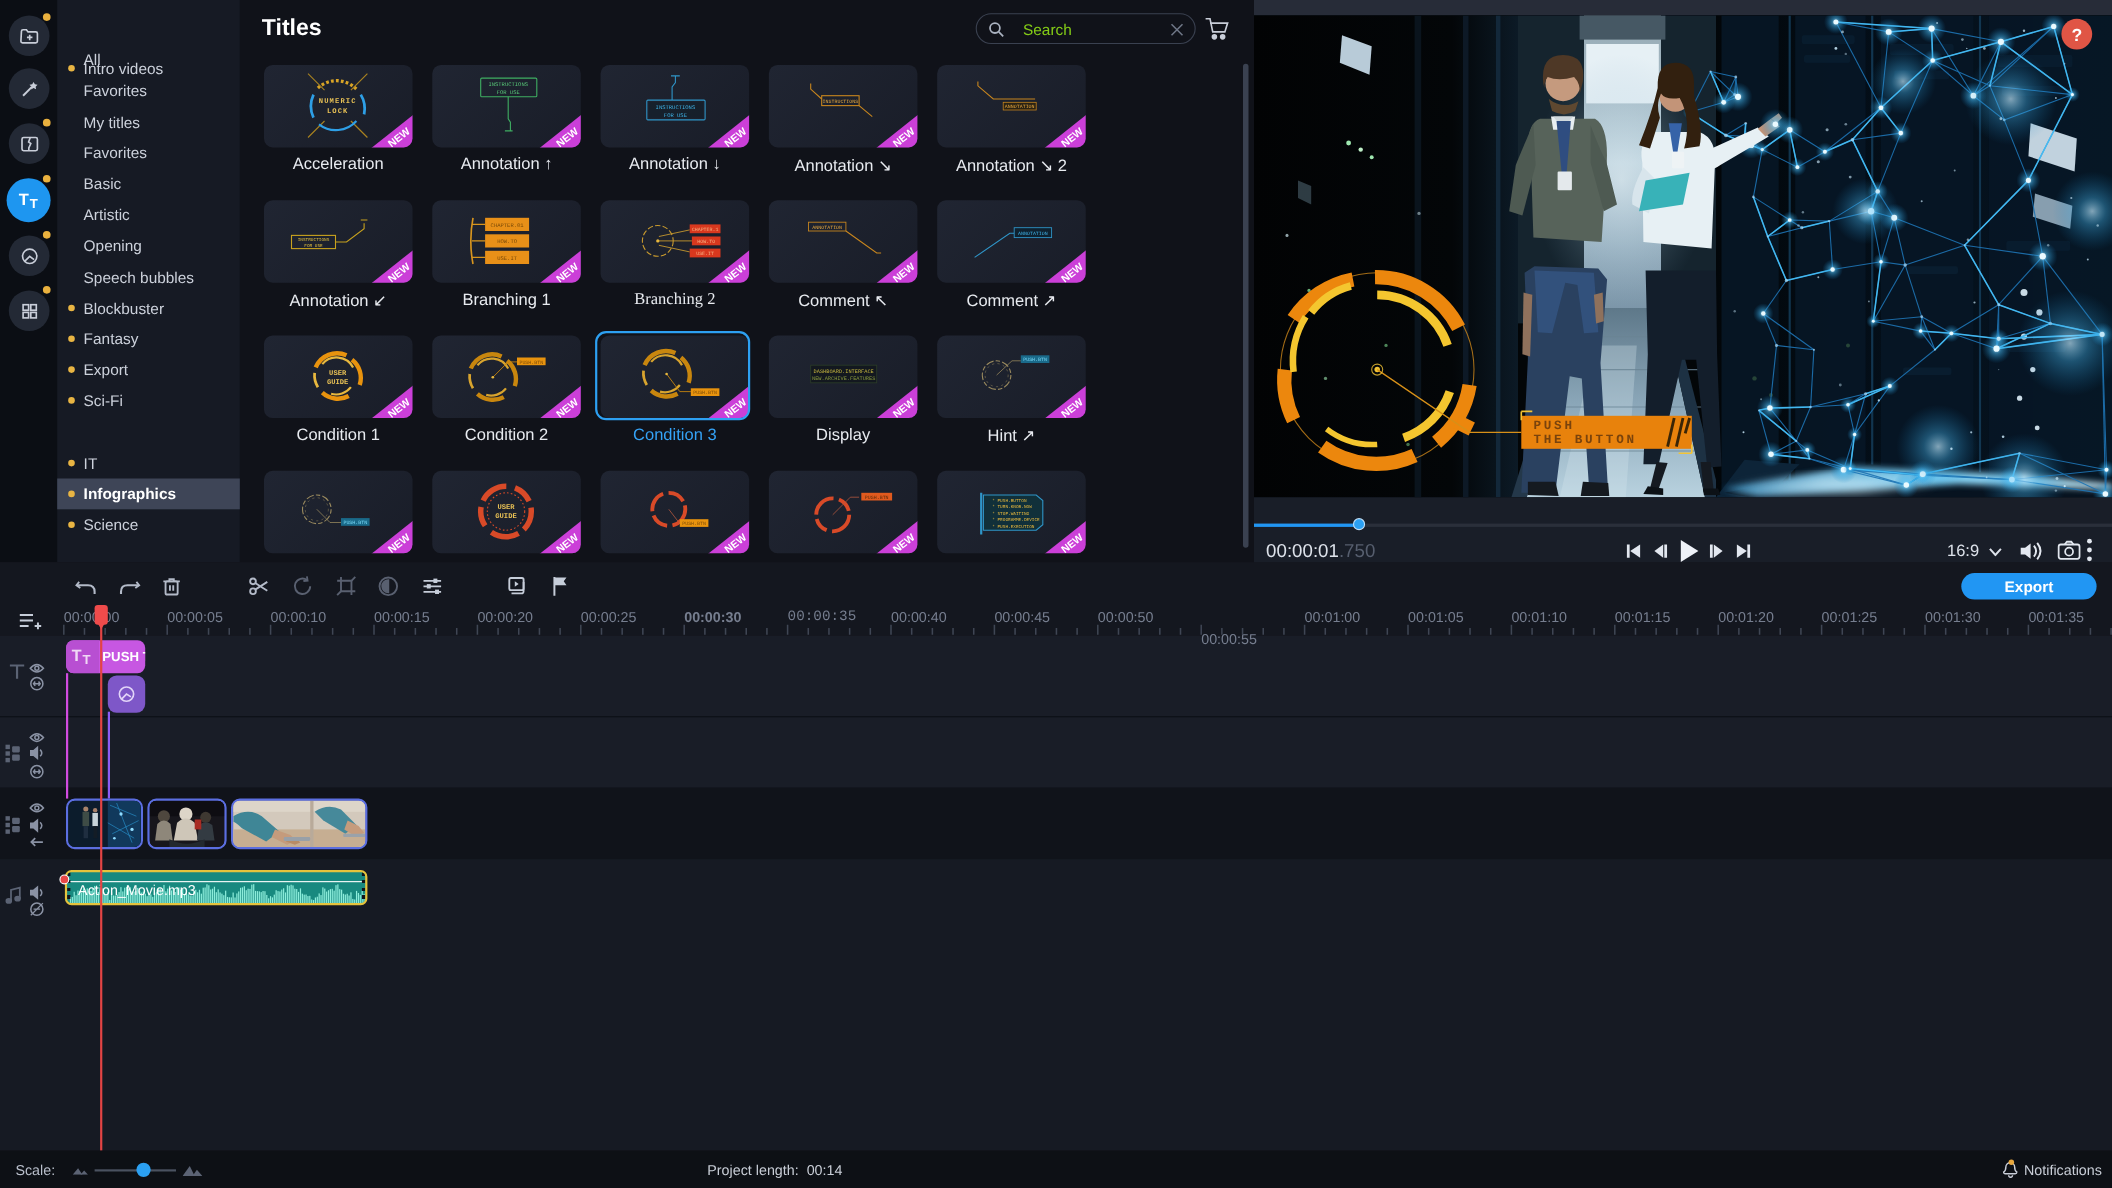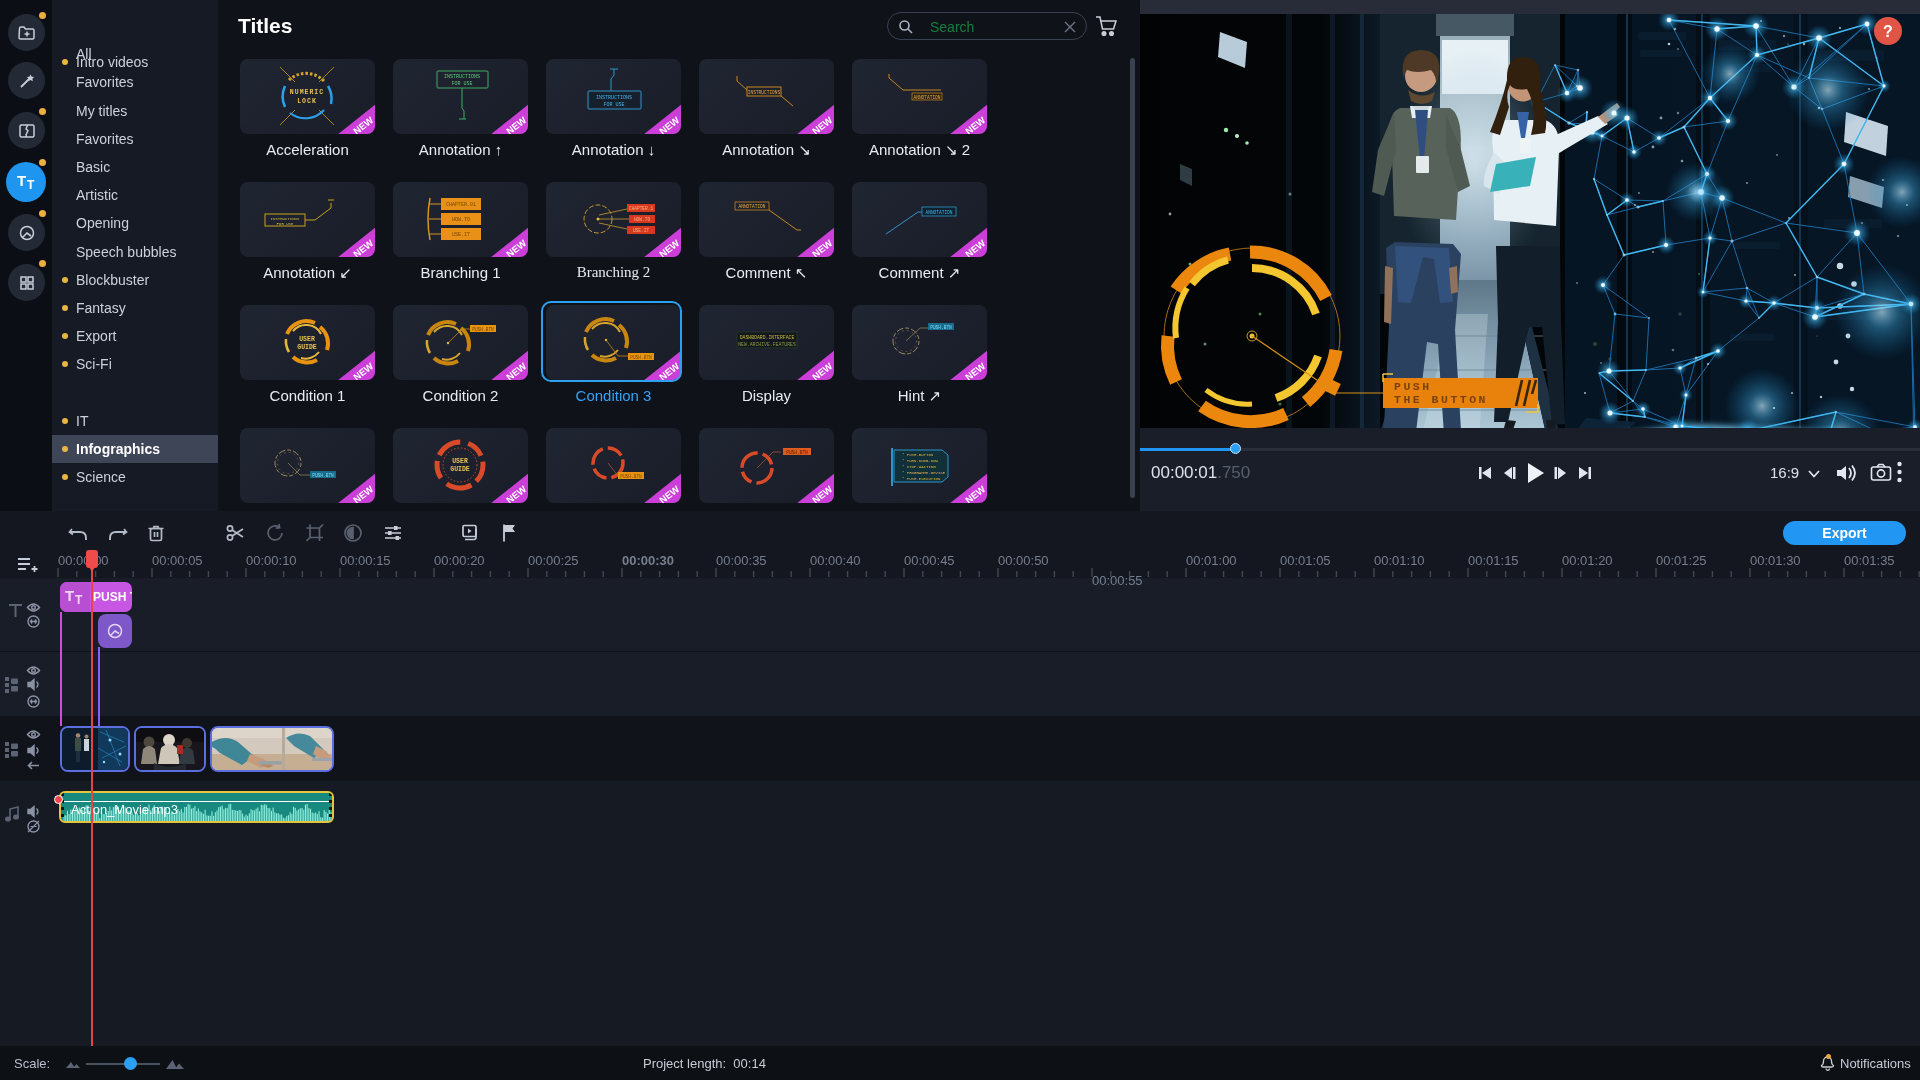--- a/index.html
+++ b/index.html
@@ -20,21 +20,21 @@
 .card { position:absolute; width:135px; height:75px; background:linear-gradient(135deg,#202532 0%,#191d28 100%); border-radius:8px; overflow:hidden; }
 .ribbon { position:absolute; right:-1px; bottom:-1px; width:0; height:0; border-style:solid; border-width:0 0 31px 39px; border-color:transparent transparent #cb3fd8 transparent; }
 .ribtxt { position:absolute; right:1px; bottom:3px; color:#fff; font-size:9.5px; font-weight:bold; transform:rotate(-38deg); }
 .clabel { position:absolute; width:151px; text-align:center; color:#e8ebf0; font-size:15px; }
 .clabel.blue { color:#35a3f7; }
 #selframe { position:absolute; border:2px solid #2da0f2; border-radius:10px; }
 #midscroll { position:absolute; left:912px; top:58px; width:5px; height:440px; background:#3a4150; border-radius:3px; }
 #prev { left:1140px; top:0; width:780px; height:511px; background:#191e28; }
 #prevtop { position:absolute; left:0; top:0; width:780px; height:14px; background:#272c38; }
 #photo { position:absolute; left:0; top:14px; width:780px; height:438px; background:#050a10; }
-#pctrl { position:absolute; left:0; top:428px; width:780px; height:59px; background:#191e28; }
+#pctrl { position:absolute; left:0; top:456px; width:780px; height:59px; background:#191e28; }
 #tl { left:0; top:511px; width:1920px; height:535px; background:#14171f; }
 .tlicon { position:absolute; top:11px; }
 #export { position:absolute; left:1783px; top:10px; width:123px; height:24px; background:#2196f3; border-radius:12px; color:#fff; font-size:14px; font-weight:bold; text-align:center; line-height:24px; }
 #ruler { position:absolute; left:0; top:39px; width:1920px; height:28px; }
 .rlab { position:absolute; top:3px; font-size:13px; color:#767e8f; }
 #band-title { position:absolute; left:0; top:67px; width:1920px; height:73px; background:#191d27; }
 #band-t2 { position:absolute; left:0; top:141px; width:1920px; height:64px; background:#191d27; }
 #band-video { position:absolute; left:0; top:205px; width:1920px; height:65px; background:#10131a; }
 #band-audio { position:absolute; left:0; top:270px; width:1920px; height:265px; background:#161a23; }
 .thdr { position:absolute; }
@@ -226,21 +226,21 @@
             <text x="50" y="46">* PROGRAMME.DEVICE</text>
             <text x="50" y="52">* PUSH.EXECUTION</text>
           </g>
         </svg><div class="ribbon"></div><div class="ribtxt">NEW</div></div>
 <div id="selframe" style="left:323px;top:301px;width:141px;height:81px;"></div>
     <div id="searchbox">
 <svg style="position:absolute;left:10px;top:6px;" width="16" height="16" viewBox="0 0 16 16" fill="none" stroke="#aab2c0" stroke-width="1.6">
           <circle cx="6.5" cy="6.5" r="4.5"></circle>
           <path d="M10 10 L14 14"></path>
         </svg>
-<div style="position:absolute;left:42px;top:6px;font-size:14px;color:#15803d;text-align:right;">Search</div>
+<div style="position:absolute;left:42px;top:6px;font-size:14px;color:#84cc16;text-align:right;">Search</div>
 <svg style="position:absolute;right:10px;top:8px;" width="12" height="12" viewBox="0 0 12 12" stroke="#6d7585" stroke-width="1.4">
           <path d="M1 1 L11 11 M11 1 L1 11"></path>
         </svg>
       </div>
     <svg style="position:absolute;left:877px;top:15px;" width="24" height="22" viewBox="0 0 24 22" fill="none" stroke="#c9ced9" stroke-width="1.5">
         <path d="M1 2 h4 l2.5 12 h11 l2.5 -8 h-16"></path>
         <circle cx="9" cy="18.5" r="1.8" fill="#c9ced9"></circle>
         <circle cx="16.5" cy="18.5" r="1.8" fill="#c9ced9"></circle>
       </svg>
     <div id="midscroll"></div>
@@ -1010,21 +1010,21 @@
     <div id="band-audio"></div>
     <div id="export">Export</div>
     <div id="ruler">
         <div class="rlab" style="left:58px;">00:00:00</div>
 <div class="rlab" style="left:152px;">00:00:05</div>
 <div class="rlab" style="left:246px;">00:00:10</div>
 <div class="rlab" style="left:340px;">00:00:15</div>
 <div class="rlab" style="left:434px;">00:00:20</div>
 <div class="rlab" style="left:528px;text-align:center;">00:00:25</div>
 <div class="rlab" style="left:622px;font-weight:bold;">00:00:30</div>
-<div class="rlab" style="left:716px;">00:00:35</div>
+<div class="rlab" style="left:716px;font-family:Liberation Mono, monospace;">00:00:35</div>
 <div class="rlab" style="left:810px;">00:00:40</div>
 <div class="rlab" style="left:904px;">00:00:45</div>
 <div class="rlab" style="left:998px;">00:00:50</div>
 <div class="rlab" style="left:1092px;margin-top:20px;">00:00:55</div>
 <div class="rlab" style="left:1186px;">00:01:00</div>
 <div class="rlab" style="left:1280px;">00:01:05</div>
 <div class="rlab" style="left:1374px;">00:01:10</div>
 <div class="rlab" style="left:1468px;">00:01:15</div>
 <div class="rlab" style="left:1562px;">00:01:20</div>
 <div class="rlab" style="left:1656px;">00:01:25</div>

